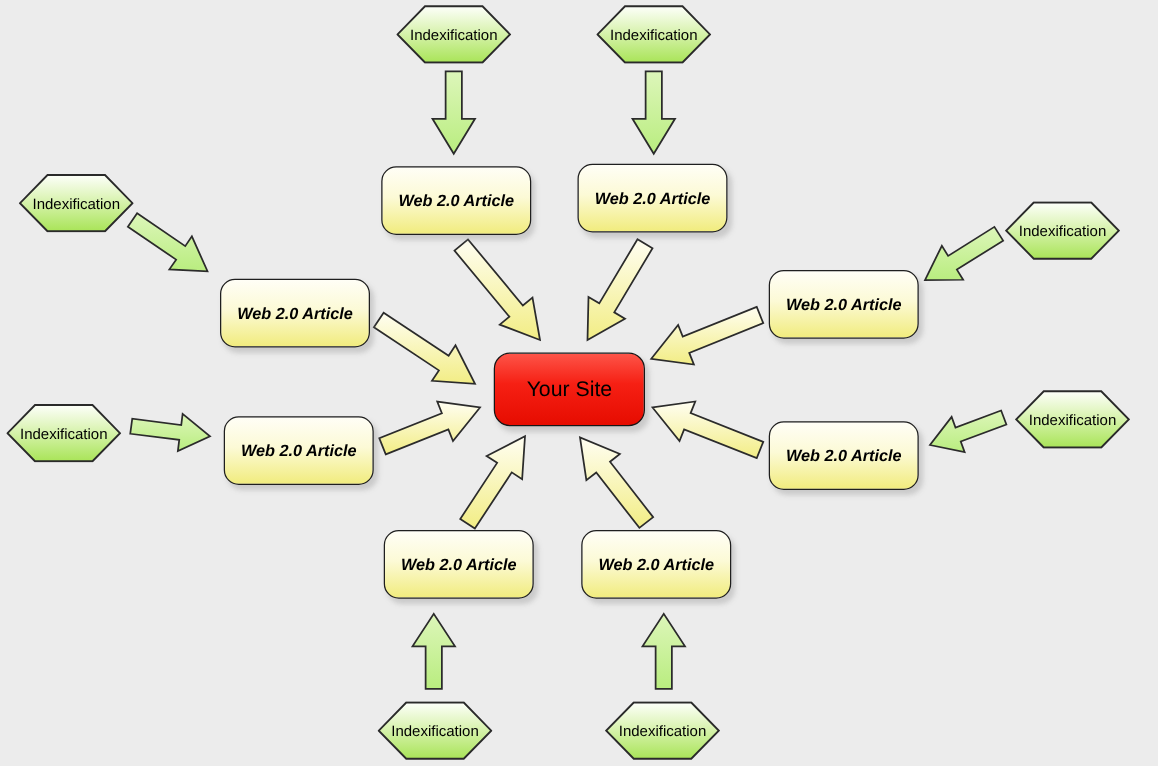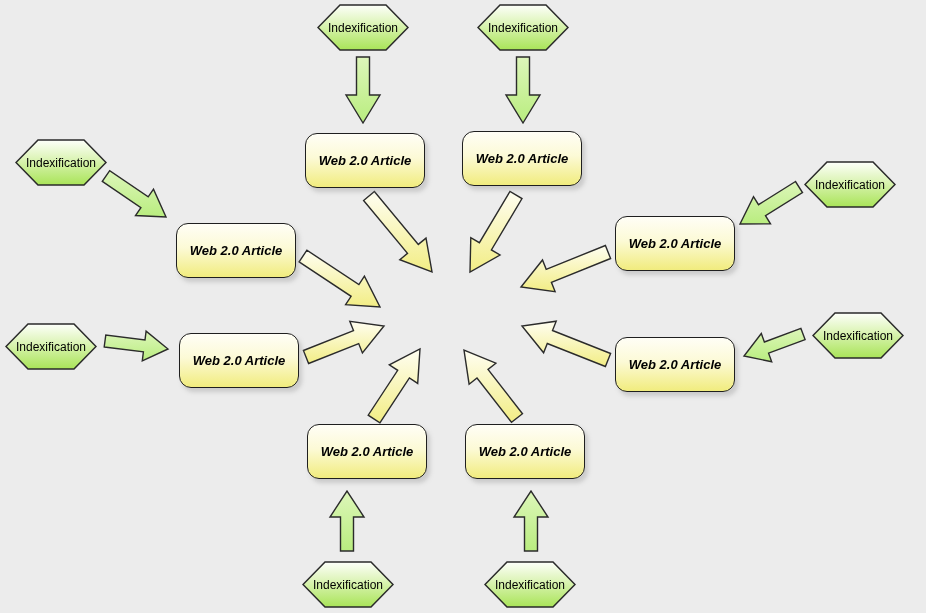--- a/index.html
+++ b/index.html
@@ -149,14 +149,15 @@
 
   <div class="abox" id="box-tl">Web 2.0 Article</div>
   <div class="abox" id="box-tr">Web 2.0 Article</div>
   <div class="abox" id="box-lu">Web 2.0 Article</div>
   <div class="abox" id="box-lm">Web 2.0 Article</div>
   <div class="abox" id="box-ru">Web 2.0 Article</div>
   <div class="abox" id="box-rl">Web 2.0 Article</div>
   <div class="abox" id="box-bl">Web 2.0 Article</div>
   <div class="abox" id="box-br">Web 2.0 Article</div>
 
+  <div class="center-node">Your Site</div>
 
 </div>
 
 </body></html>

